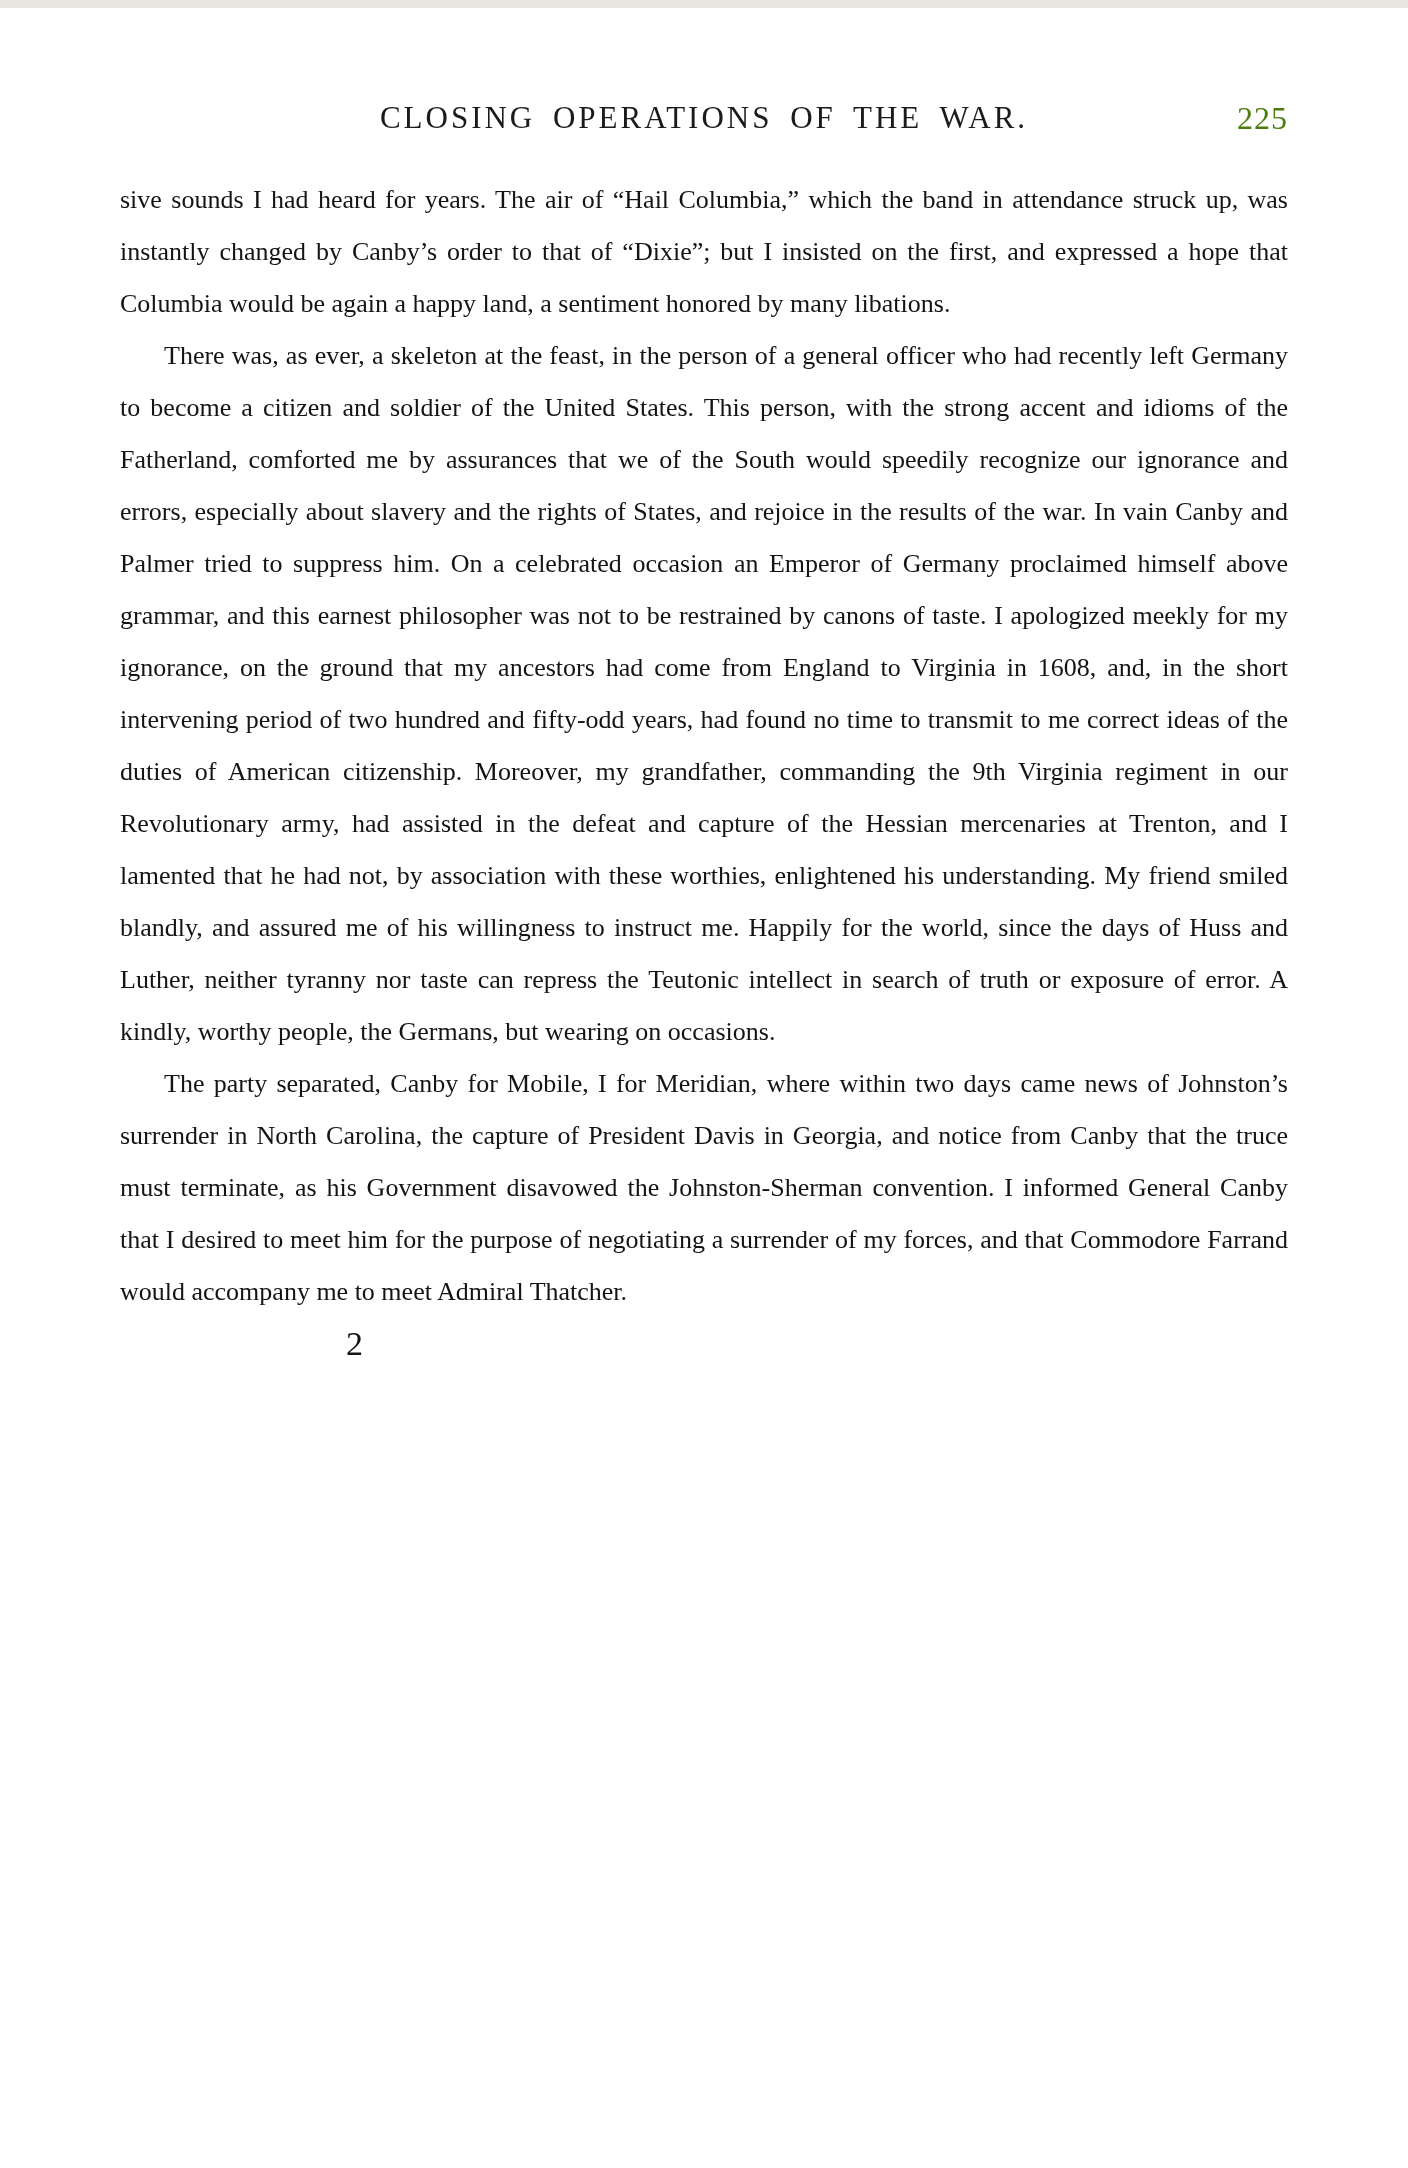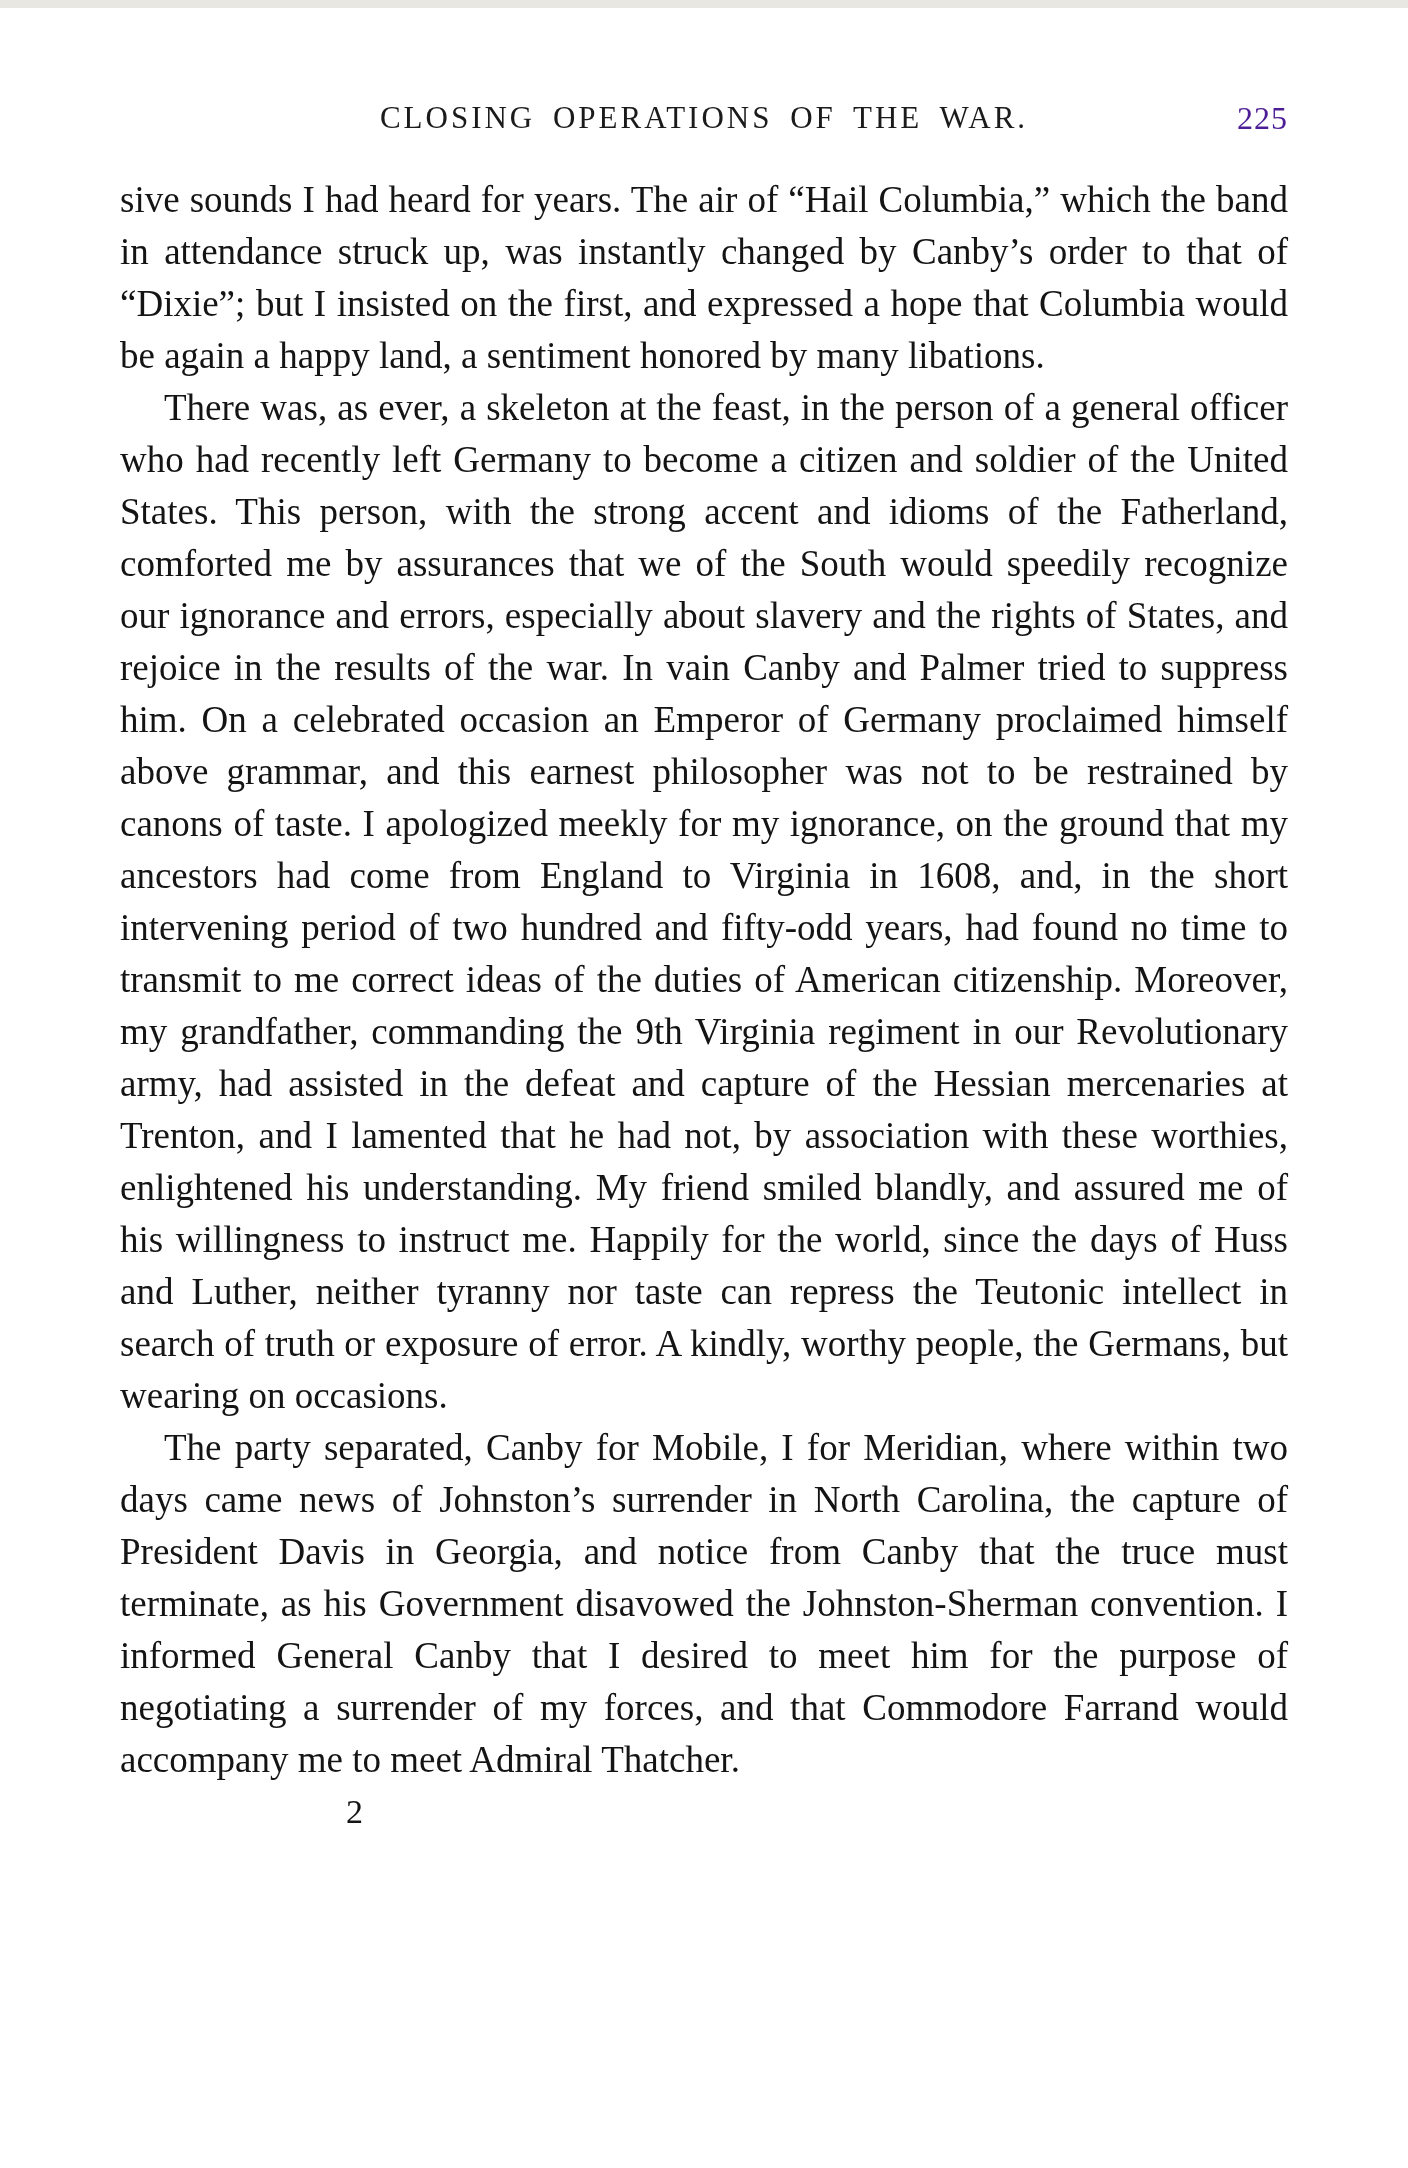--- a/index.html
+++ b/index.html
@@ -32,25 +32,25 @@
     letter-spacing: 3px;
     word-spacing: 7px;
     color: #1b1b1b;
   }
   .page-number {
     position: absolute;
     right: 0;
     top: 0;
     font-size: 32px;
     letter-spacing: 1px;
-    color: #4c1d95;
+    color: #4d7c0f;
   }
   .body-text p {
     margin: 0;
-    font-size: 37px;
+    font-size: 26px;
     line-height: 52px;
     text-align: justify;
     color: #141414;
   }
   .body-text p.indent {
     text-indent: 44px;
   }
   .page-footer {
     margin: 0;
     line-height: 52px;

